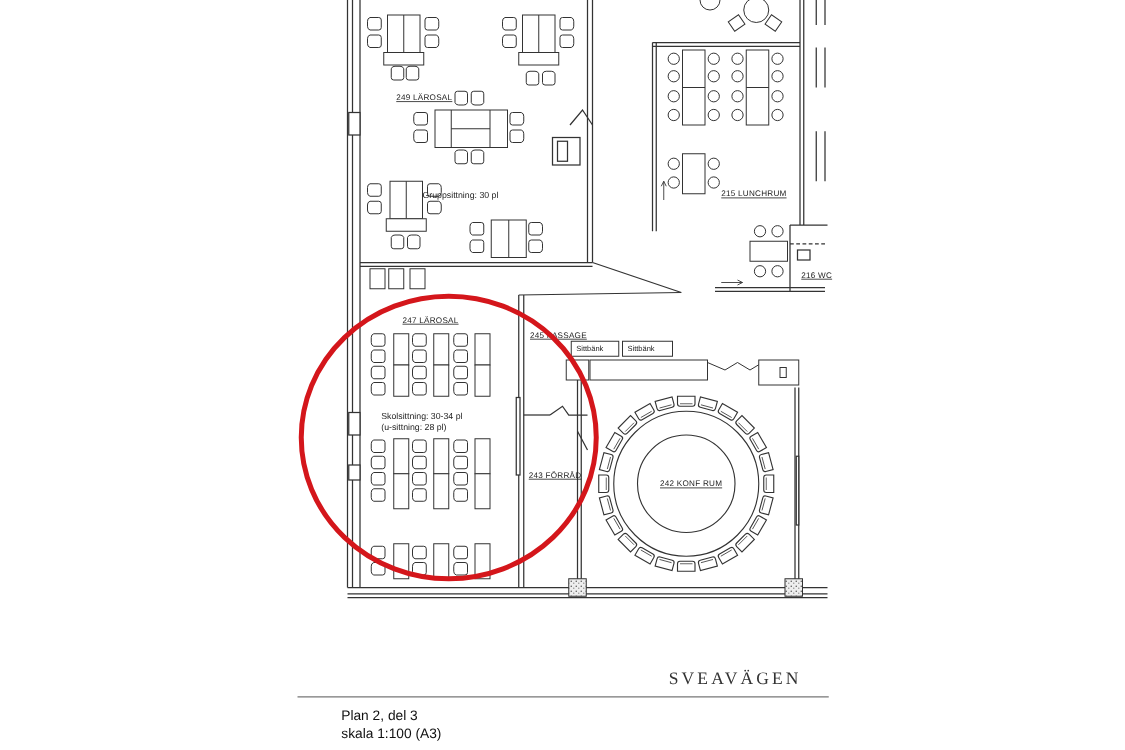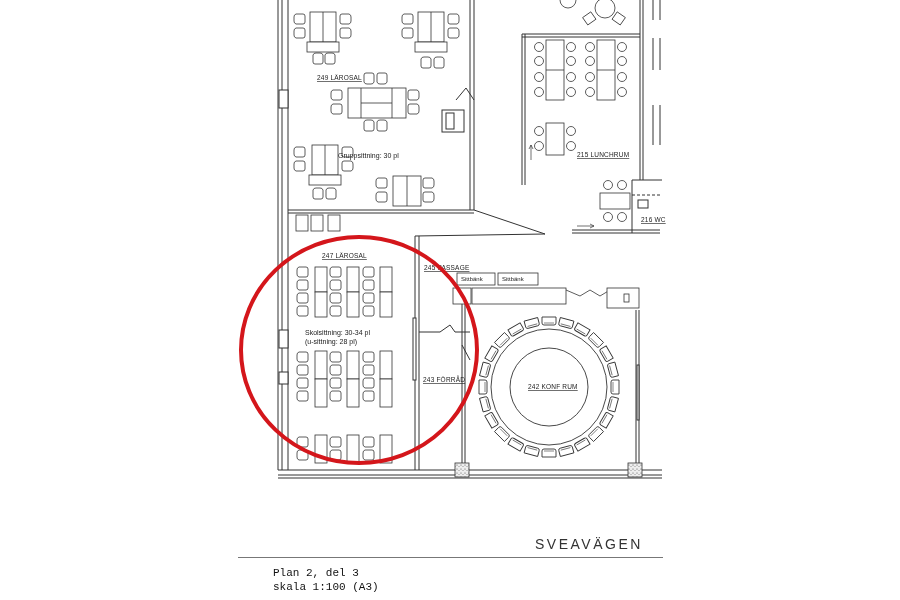--- a/index.html
+++ b/index.html
@@ -2,22 +2,22 @@
 <html><head>
 <meta charset="utf-8">
 <style>
   html, body { margin: 0; padding: 0; background: #ffffff; }
   body { width: 900px; height: 600px; position: relative; overflow: hidden; font-family: "Liberation Sans", sans-serif; }
   .sheet { position: absolute; left: 238px; top: 0; width: 425px; height: 600px; background: #fff; }
   svg { position: absolute; left: 0; top: 0; }
   .lbl { font-family: "Liberation Sans", sans-serif; fill: #222; }
   .room-lbl { font-size: 6.5px; text-decoration: underline; letter-spacing: 0.2px; }
   .note { font-size: 7px; }
-  .street { position: absolute; left: 535px; top: 536px; font-size: 14px; letter-spacing: 2.5px; color: #333; font-family: Liberation Sans, sans-serif; }
-  .caption { position: absolute; left: 273px; top: 566px; font-size: 11px; line-height: 14px; color: #111; font-family: Liberation Mono, monospace; }
+  .street { position: absolute; left: 535px; top: 536px; font-size: 14px; letter-spacing: 2.5px; color: #333; font-family: Liberation Serif, serif; }
+  .caption { position: absolute; left: 273px; top: 566px; font-size: 11px; line-height: 14px; color: #111; font-family: Liberation Sans, sans-serif; }
   .baseline { position: absolute; left: 238px; top: 557px; width: 425px; height: 1px; background: #777; }
 </style>
 </head>
 <body>
 
 <div class="sheet"></div>
 
 <svg width="900" height="600" viewBox="0 0 900 600" xmlns="http://www.w3.org/2000/svg">
   <defs>
     <g id="chairL">

